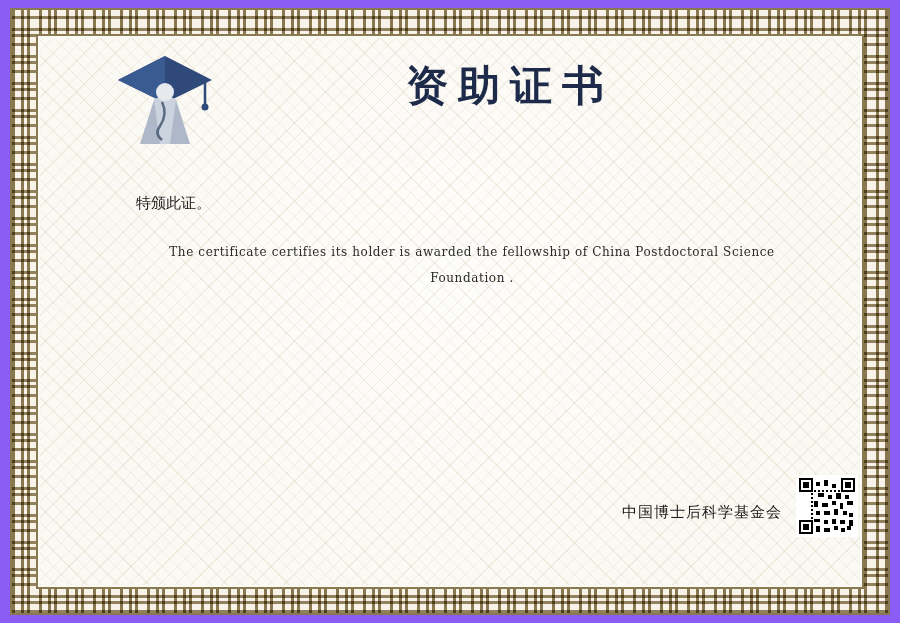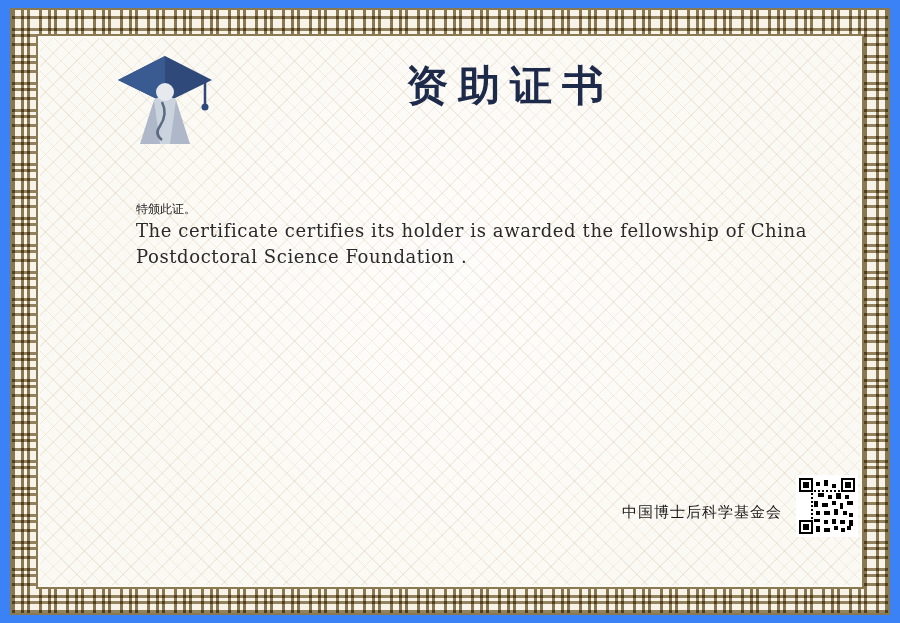--- a/index.html
+++ b/index.html
@@ -12,21 +12,21 @@
     height: 623px;
     overflow: hidden;
     font-family: "Liberation Serif", serif;
   }
 
   
   #certificate {
     position: relative;
     width: 900px;
     height: 623px;
-    background: #3b82f6;
+    background: #8b5cf6;
     box-sizing: border-box;
   }
 
   
   .frame-outer {
     position: absolute;
     left: 10px;
     top: 8px;
     right: 10px;
     bottom: 8px;
@@ -136,34 +136,36 @@
     font-style: italic;
     letter-spacing: 2px;
     margin: 0 6px;
   }
   .para1 .line2 {
     display: block;
     padding-left: 56px;
   }
 
   .special {
-    margin-top: 31px;
+    margin-top: 24px;
     padding-left: 84px;
-    font-size: 12px;
+    font-size: 15px;
     font-family: "DejaVu Serif", "Liberation Serif", serif;
   }
 
   .english {
+    margin-top: 26px;
     padding-left: 84px;
     padding-right: 40px;
-    font-size: 18px;
+    font-size: 12px;
     line-height: 26px;
     letter-spacing: .6px;
     color: #2a2a2a;
     font-family: "DejaVu Serif", "Liberation Serif", serif;
+    text-align: center;
   }
 
   
   .sign {
     position: absolute;
     right: 118px;
     bottom: 96px;
     text-align: left;
     font-size: 15px;
     line-height: 30px;

